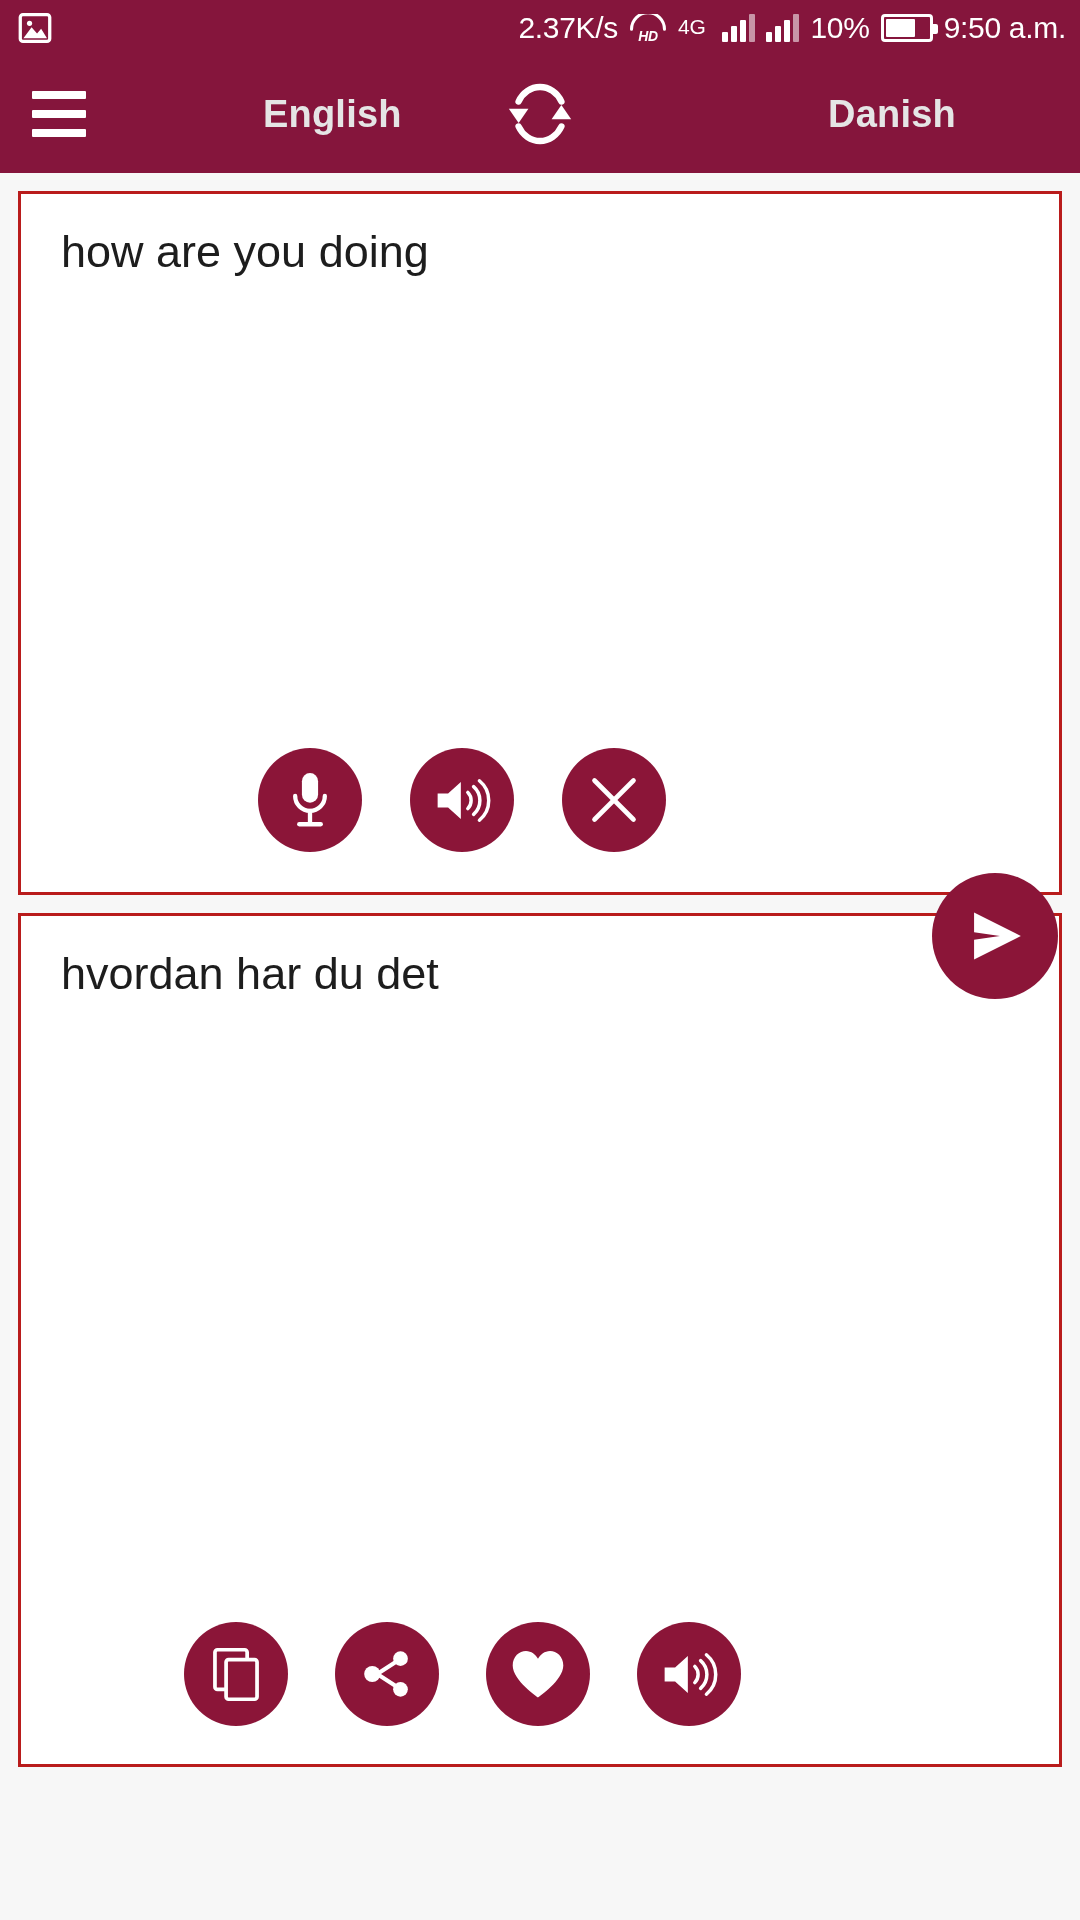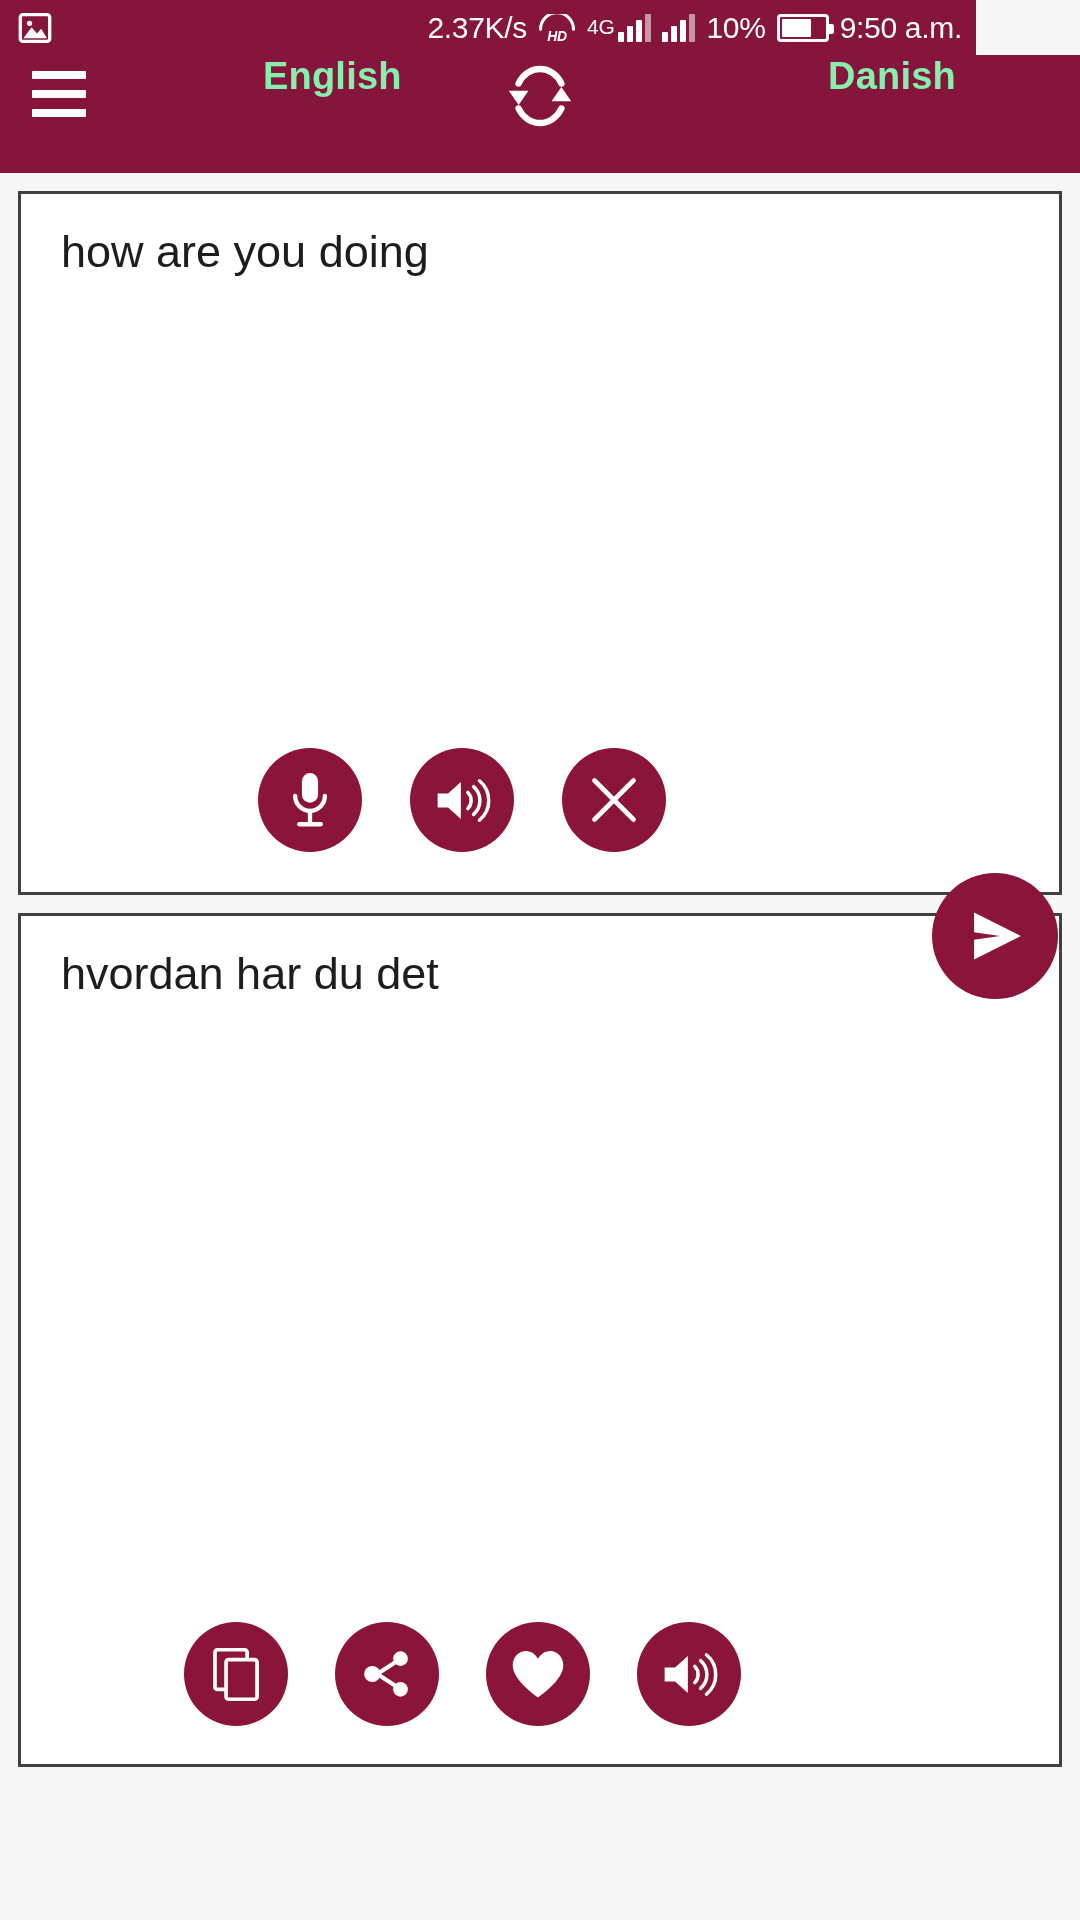--- a/index.html
+++ b/index.html
@@ -5,56 +5,56 @@
   * { margin:0; padding:0; box-sizing:border-box; }
   html, body {
     width:1080px; height:1920px;
     background:#f7f7f7;
     font-family:"Liberation Sans", sans-serif;
     overflow:hidden;
   }
 
   
   .status-bar{
-    height:55px; width:976px;
+    height:55px; width:1080px;
     background:#85153c;
     display:flex; align-items:center;
     padding:0 14px 0 18px;
     color:#ffffff;
   }
   .status-left{ display:flex; align-items:center; gap:10px; }
   .status-right{
     margin-left:auto;
     display:flex; align-items:center; gap:11px;
     font-size:30px; font-weight:500; letter-spacing:-.3px;
     white-space:nowrap;
   }
   .gallery-icon{ width:34px; height:30px; display:block; }
   .net-speed{ font-size:30px; }
   .hd-icon{ width:38px; height:28px; display:block;font-style:italic; }
-  .sig-grp{ display:flex; align-items:flex-end; gap:3px; }
+  .sig-grp{ display:flex; align-items:flex-end; gap:16px; }
   .fourg{ font-size:21px; line-height:1; margin-right:1px; position:relative; top:-5px;}
   .bars{ display:flex; align-items:flex-end; gap:3px; height:28px; }
   .bars i{ display:block; width:6px; background:#ffffff; border-radius:1px; }
   .bars i:nth-child(1){ height:10px; }
   .bars i:nth-child(2){ height:16px; }
   .bars i:nth-child(3){ height:22px; }
   .bars i:nth-child(4){ height:28px; opacity:.55; }
   .batt{ width:52px; height:28px; border:3px solid #fff; border-radius:4px;
          position:relative; display:block; padding:2px; }
   .batt::after{ content:""; position:absolute; right:-8px; top:7px;
                 width:5px; height:10px; background:#fff; border-radius:0 2px 2px 0;}
   .batt span{ display:block; height:100%; background:#fff; border-radius:1px; }
   .clock{ font-size:30px; }
 
   
   .app-header{
     height:118px; width:1080px; background:#85153c;
-    display:flex; position:relative;
-    color:#86efac;
+    display:flex; align-items:center; position:relative;
+    color:#e5e5e5;
   }
   .menu-btn{
     width:78px; height:78px; margin-left:32px;
     display:flex; flex-direction:column; justify-content:center; gap:11px;
   }
   .menu-btn i{ display:block; width:54px; height:8px; background:#fff; border-radius:1px; }
   .lang{
     font-size:38px; font-weight:bold; letter-spacing:.2px;
     position:absolute; white-space:nowrap;
   }
@@ -64,21 +64,21 @@
     position:absolute; left:50%; transform:translateX(-50%);
     width:82px; height:82px; display:flex; align-items:center; justify-content:center;
   }
 
   
   .content{ position:relative; width:1080px; height:1747px; background:#f7f7f7; }
 
   .panel{
     position:absolute; left:18px; width:1044px;
     background:#ffffff;
-    border:3px solid #404040;
+    border:3px solid #b91c1c;
   }
   .panel-src{ top:18px; height:704px; }
   .panel-tgt{ top:740px; height:854px; }
 
   .panel-text{
     position:absolute; left:40px; top:30px; right:40px;
     font-size:45px; color:#1d1d1d; line-height:1.25;
     word-wrap:break-word;
   }
 

